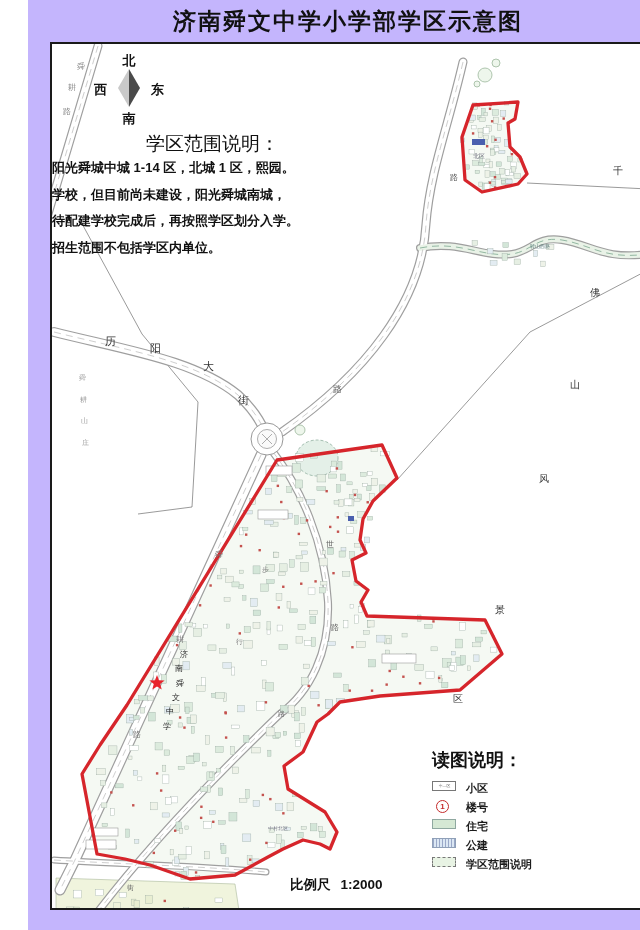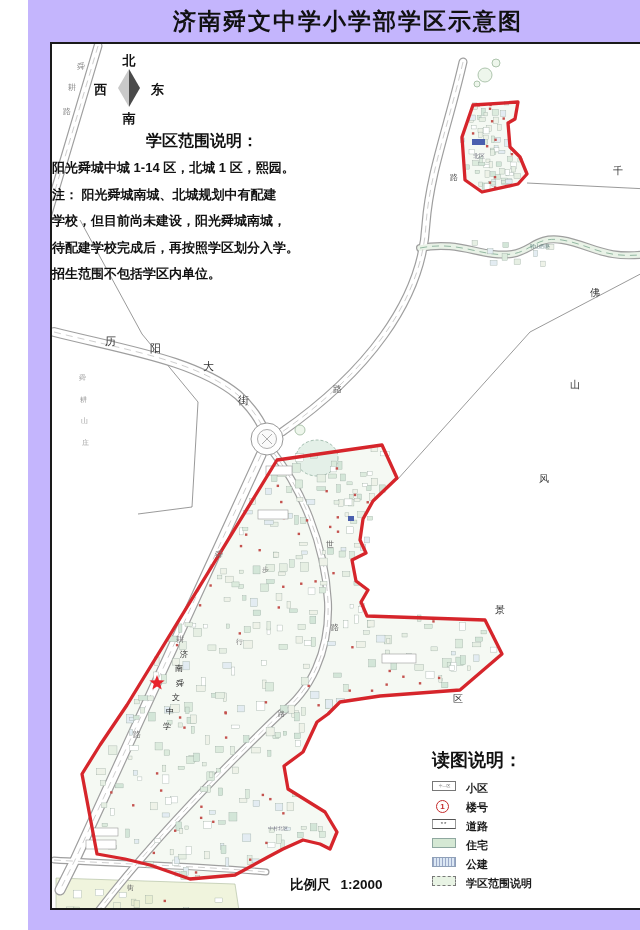--- a/index.html
+++ b/index.html
@@ -11,21 +11,21 @@
          border:2px solid #1a1a1a;overflow:hidden;background:#fff;}
   .frame svg{position:absolute;left:0;top:0;}
   
   .compass{position:absolute;left:60px;top:52px;width:82px;height:76px;}
   .compass .n{position:absolute;left:0;top:0;width:82px;text-align:center;font-size:13px;font-weight:bold;color:#111;}
   .compass .s{position:absolute;left:0;top:58px;width:82px;text-align:center;font-size:13px;font-weight:bold;color:#111;}
   .compass .w{position:absolute;left:6px;top:29px;font-size:13px;font-weight:bold;color:#111;}
   .compass .e{position:absolute;right:6px;top:29px;font-size:13px;font-weight:bold;color:#111;}
   .compass svg{position:absolute;left:28px;top:17px;}
   
-  .notes-heading{position:absolute;left:118px;top:131px;font-size:16px;font-weight:bold;color:#111;}
+  .notes-heading{position:absolute;left:118px;top:131px;font-size:19px;font-weight:normal;color:#111;}
   .notes{position:absolute;left:24px;top:155px;width:345px;font-size:13px;font-weight:600;
          color:#111;line-height:26.5px;}
   
   .legend{position:absolute;left:404px;top:748px;width:190px;}
   .legend-heading{font-size:18px;font-weight:bold;color:#111;margin-bottom:9px;}
   .legend-row{display:flex;align-items:flex-start;height:19px;}
   .legend-row .lab{font-size:11px;font-weight:600;color:#1c1c1c;margin-left:10px;}
   .sw{width:24px;height:10px;box-sizing:border-box;display:flex;align-items:center;justify-content:center;flex:0 0 auto;}
   .sw-community{background:#fff;border:1px solid #777;}
   .sw-community .smp{font-size:7px;color:#666;transform:scale(.55);white-space:nowrap;}
@@ -595,21 +595,20 @@
       <polygon points="13,0 24,19 13,38" fill="#4a4a4a"></polygon>
     </svg>
     <span class="w">西</span>
     <span class="e">东</span>
     <span class="s">南</span>
   </div>
 
   <div class="notes-heading">学区范围说明：</div>
   <div class="notes">
       <div>阳光舜城中城 1-14 区，北城 1 区，熙园。</div>
-      <div>注： 阳光舜城南城、北城规划中有配建</div>
       <div>学校，但目前尚未建设，阳光舜城南城，</div>
       <div>待配建学校完成后，再按照学区划分入学。</div>
       <div>招生范围不包括学区内单位。</div>
     </div>
 
   <div class="legend">
     <div class="legend-heading">读图说明：</div>
     <div id="legend-items">
         <div class="legend-row">
           <span class="sw sw-community">
@@ -617,26 +616,20 @@
           </span>
           <span class="lab">小区</span>
         </div>
         <div class="legend-row">
           <span class="sw sw-building-number">
             <span class="smp">1</span>
           </span>
           <span class="lab">楼号</span>
         </div>
         <div class="legend-row">
-          <span class="sw sw-road">
-            <span class="smp">**</span>
-          </span>
-          <span class="lab">道路</span>
-        </div>
-        <div class="legend-row">
           <span class="sw sw-residential"></span>
           <span class="lab">住宅</span>
         </div>
         <div class="legend-row">
           <span class="sw sw-public-building"></span>
           <span class="lab">公建</span>
         </div>
         <div class="legend-row">
           <span class="sw sw-underground-garage"></span>
           <span class="lab">学区范围说明</span>

